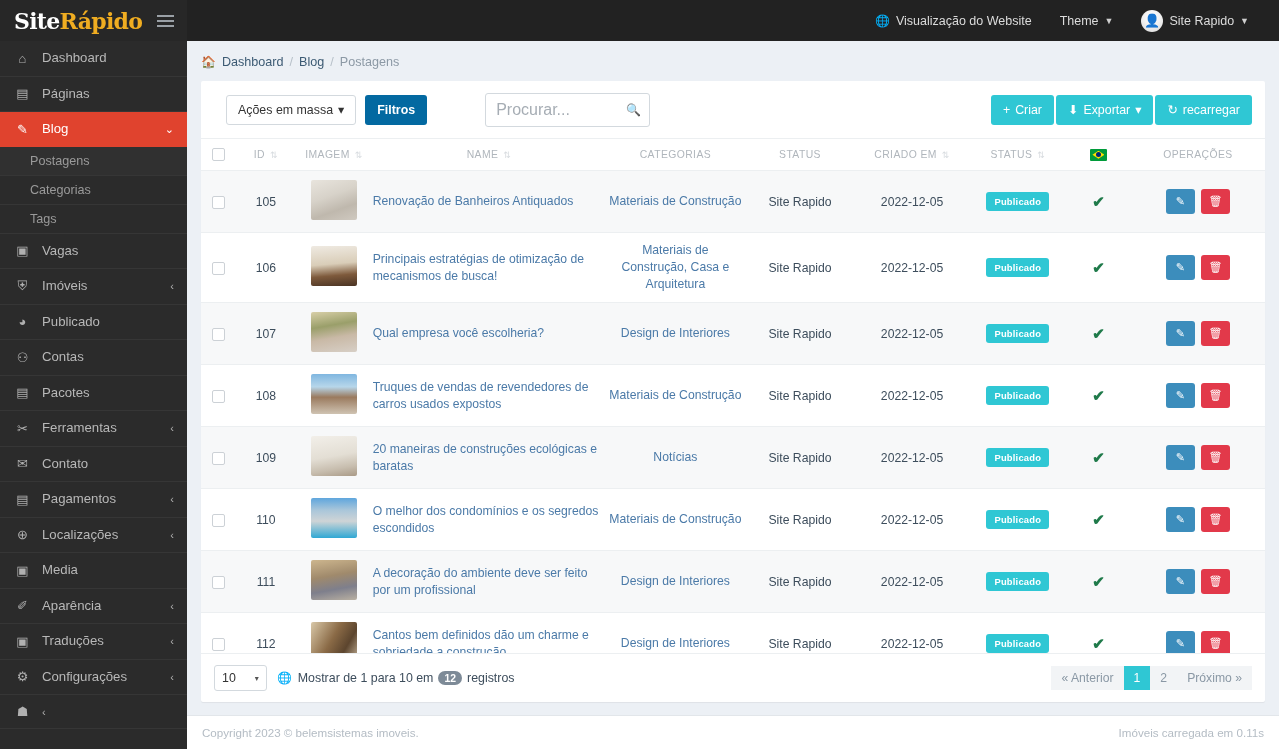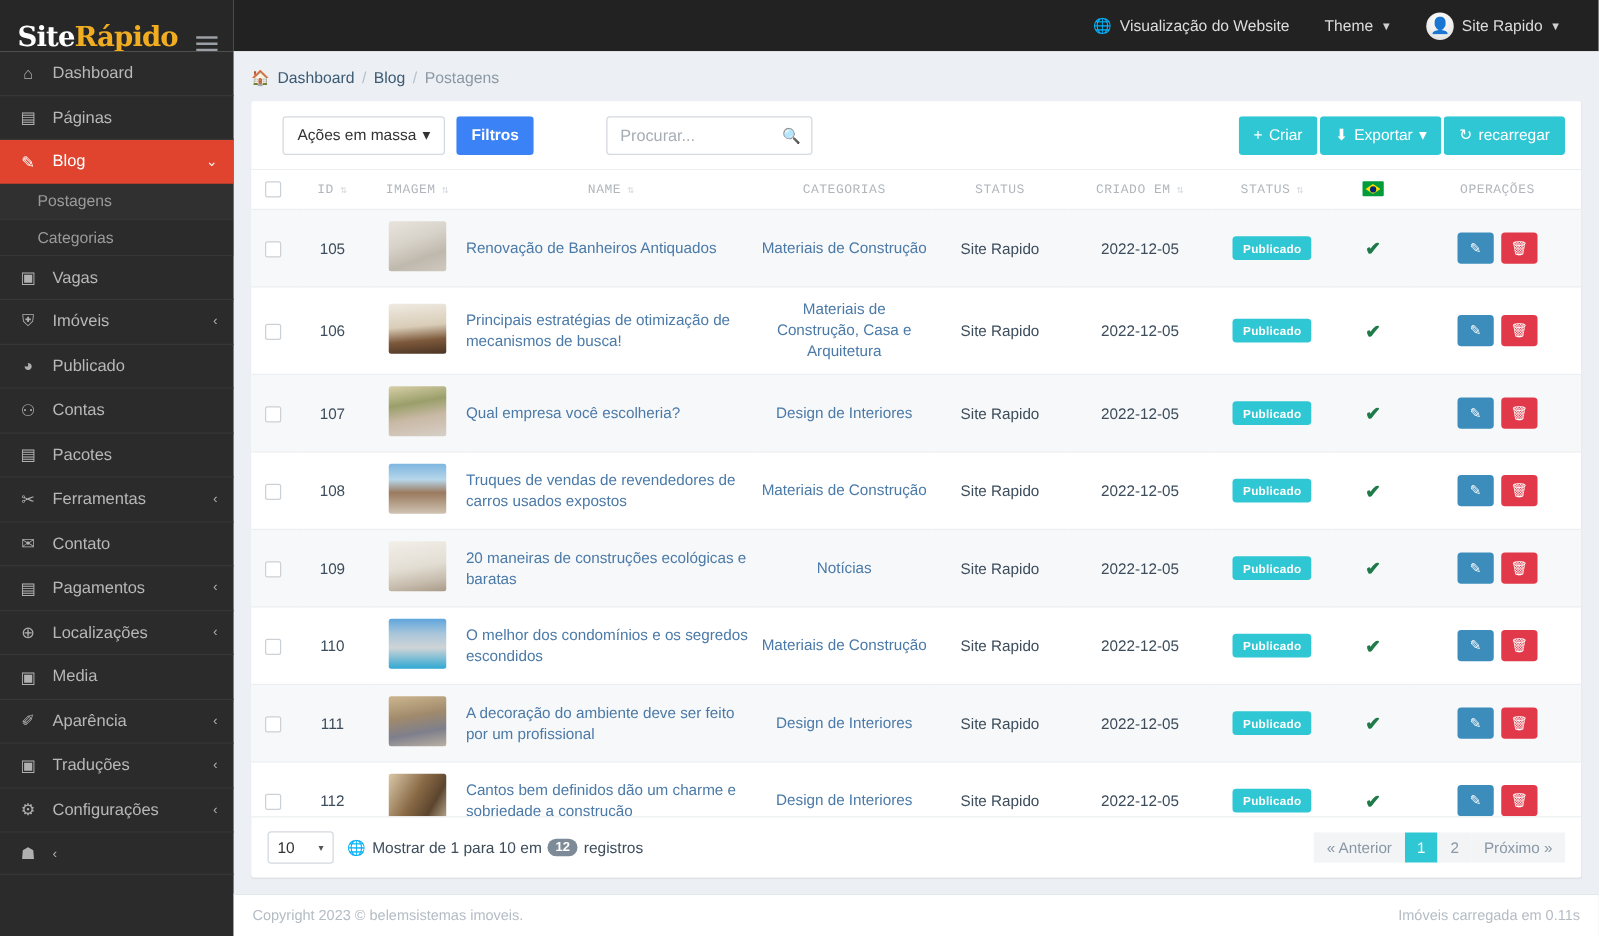--- a/index.html
+++ b/index.html
@@ -8,21 +8,21 @@
     font-family: "Liberation Sans", sans-serif;
     background: #ecf0f5;
     overflow: hidden;
   }
   body { display: flex; flex-direction: column; }
 
   
   .topbar { height: 41px; display: flex; flex-shrink: 0; }
   .brand {
     width: 187px; background: #272727; color: #fff;
-    display: flex; align-items: flex-end; justify-content: space-between;
+    display: flex; align-items: center; justify-content: space-between;
     padding: 0 13px 0 14px;
   }
   .brand-logo {
     font-family: "DejaVu Serif", serif;
     font-weight: bold; font-size: 22px; letter-spacing: -0.7px;
     line-height: 1; white-space: nowrap;
   }
   .brand-logo .accent { color: #f0ad21; }
   .hamburger { display: flex; flex-direction: column; gap: 3px; cursor: pointer; }
   .hamburger span { display: block; width: 17px; height: 2px; background: #9aa0a6; }
@@ -89,44 +89,44 @@
 
   .toolbar {
     display: flex; align-items: center; padding: 12px 13px 11px 25px; gap: 9px;
   }
   .btn {
     font-size: 12.4px; border-radius: 3px; border: 1px solid transparent;
     padding: 6px 11px; cursor: pointer; display: inline-flex;
     align-items: center; gap: 5px; white-space: nowrap; line-height: 1.3;
   }
   .btn-default { background: #fff; border-color: #d3d9de; color: #333; }
-  .btn-filtros { background: #3b82f6; color: #fff; font-weight: bold; }
+  .btn-filtros { background: #0369a1; color: #fff; font-weight: bold; }
   .btn-teal { background: #2fc7d4; color: #fff; }
   .search-box {
     position: relative; width: 165px; margin-left: 49px;
   }
   .search-box input {
-    width: 100%; padding: 7px 28px 7px 10px; font-size: 13px;
+    width: 100%; padding: 7px 28px 7px 10px; font-size: 16px;
     border: 1px solid #d3d9de; border-radius: 3px; color: #444;
     font-family: "Liberation Sans", sans-serif; outline: none;
   }
   .search-box input::placeholder { color: #a6adb4; }
   .search-box .mag {
     position: absolute; right: 9px; top: 50%; transform: translateY(-50%);
     color: #555; font-size: 12px; pointer-events: none;
   }
   .toolbar-right { margin-left: auto; display: flex; gap: 2px; }
 
   
   .table-scroll { flex: 1; overflow: hidden; }
   table { width: 100%; border-collapse: collapse; table-layout: fixed; }
   thead th {
     font-size: 10.4px; color: #b0b6bc; font-weight: normal; letter-spacing: 0.4px;
     padding: 9px 4px; text-align: center; border-top: 1px solid #eceff1;
-    border-bottom: 1px solid #eceff1; background: #fff; vertical-align: middle; font-family: Liberation Mono, monospace;
+    border-bottom: 1px solid #eceff1; background: #fff; vertical-align: middle;
   }
   thead th .sort { color: #d7dbdf; font-size: 9px; margin-left: 5px; }
   .cb {
     width: 13px; height: 13px; border: 1px solid #ccd1d6; border-radius: 2px;
     background: #fff; display: inline-block; vertical-align: middle; cursor: pointer;
   }
   tbody td {
     font-size: 12.2px; color: #3d4d5c; padding: 9px 4px; text-align: center;
     border-bottom: 1px solid #eceff1; vertical-align: middle;
   }
@@ -239,20 +239,21 @@
         <span class="ico">▤</span>
         <span class="lbl">Páginas</span>
       </div>
       <div class="side-item active">
         <span class="ico">✎</span>
         <span class="lbl">Blog</span>
         <span class="chev">⌄</span>
       </div>
       <div class="side-sub">Postagens</div>
       <div class="side-sub plain">Categorias</div>
+      <div class="side-sub plain">Tags</div>
       <div class="side-item">
         <span class="ico">▣</span>
         <span class="lbl">Vagas</span>
       </div>
       <div class="side-item">
         <span class="ico">⛨</span>
         <span class="lbl">Imóveis</span>
         <span class="chev">‹</span>
       </div>
       <div class="side-item">

